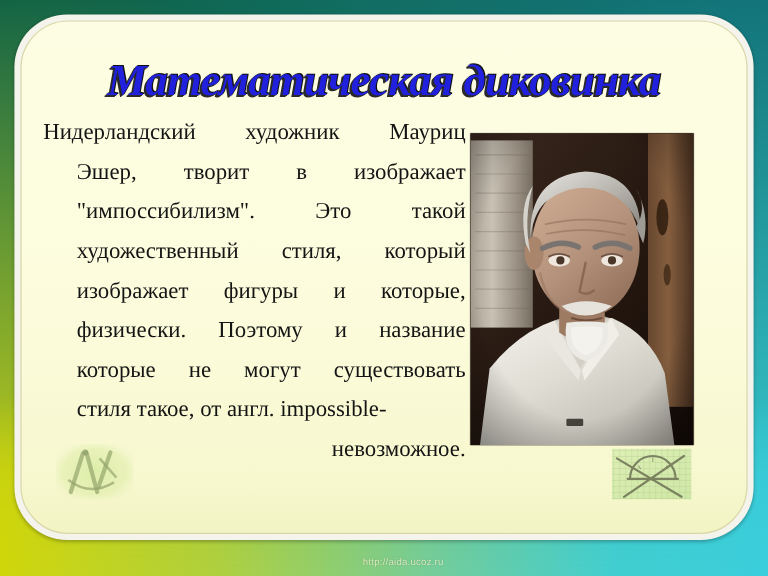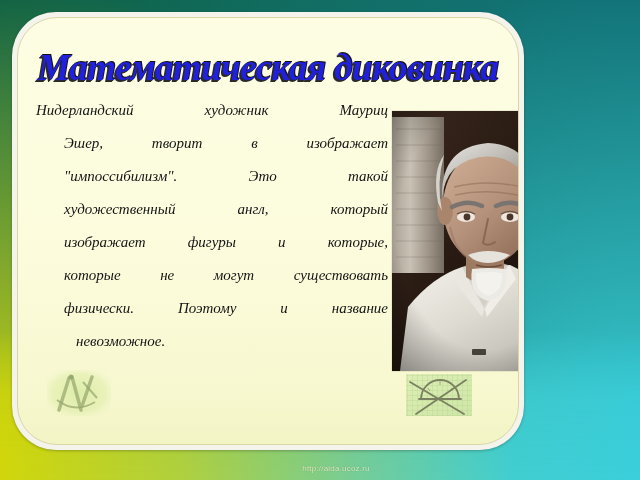--- a/index.html
+++ b/index.html
@@ -37,21 +37,21 @@
         rgba(58,206,219,1) 100%);
     -webkit-mask-image: linear-gradient(to bottom, rgba(0,0,0,0) 0%, rgba(0,0,0,0.75) 45%, #000 100%);
             mask-image: linear-gradient(to bottom, rgba(0,0,0,0) 0%, rgba(0,0,0,0.75) 45%, #000 100%);
   }
 
   
   #card-frame {
     position: absolute;
     left: 12px;
     top: 12px;
-    width: 512px;
+    width: 616px;
     height: 438px;
     border-radius: 44px;
     background: #f4f3ec;
     box-shadow: 0 1px 3px rgba(0,0,0,0.25);
     box-sizing: border-box;
     padding: 5px;
   }
   #card-surface {
     position: relative;
     width: 100%;
@@ -85,36 +85,35 @@
        0 0 1px #111;
   }
 
   
   #body-text {
     position: absolute;
     left: 18px;
     top: 76px;
     width: 352px;
     font-family: "Liberation Serif", serif;
-    font-size: 15px;
+    font-size: 19px;
     line-height: 33px;
     color: #141414;
     text-align: justify;
     text-justify: inter-word;
-    font-style: italic;
   }
   .btxt {
     display: block;
     text-align: justify;
     text-align-last: justify;
     white-space: nowrap;
   }
   .btxt-last {
     display: block;
-    text-align: left;
+    text-align: right;
     padding-left: 40px;
     white-space: nowrap;
   }
   .btxt-l1 { padding-left: 0px; }
   .indented { padding-left: 28px; }
   .btxt-nojust { text-align-last: left; }
 
   
   #portrait-photo {
     position: absolute;
@@ -176,24 +175,25 @@
 
 <div id="card-frame">
   <div id="card-surface">
 
     <div id="slide-title">Математическая диковинка</div>
 
     <div id="body-text">
       <span class="btxt btxt-l1">Нидерландский художник Мауриц</span>
       <span class="btxt indented">Эшер, творит в изображает</span>
       <span class="btxt indented">"импоссибилизм". Это такой</span>
-      <span class="btxt indented">художественный англ, который</span>
+      <span class="btxt indented">художественный стиля, который</span>
       <span class="btxt indented">изображает фигуры и которые,</span>
+      <span class="btxt indented">физически. Поэтому и название</span>
       <span class="btxt indented">которые не могут существовать</span>
-      <span class="btxt indented">физически. Поэтому и название</span>
+      <span class="btxt indented btxt-nojust">стиля такое, от англ. impossible-</span>
       <span class="btxt-last">невозможное.</span>
     </div>
 
     <div id="portrait-photo">
       <svg width="186" height="260" viewBox="0 0 186 260">
         <defs>
           <linearGradient id="bgDark" x1="0" y1="0" x2="1" y2="1">
             <stop offset="0%" stop-color="#3a281f"></stop>
             <stop offset="55%" stop-color="#24170f"></stop>
             <stop offset="100%" stop-color="#140c08"></stop>

